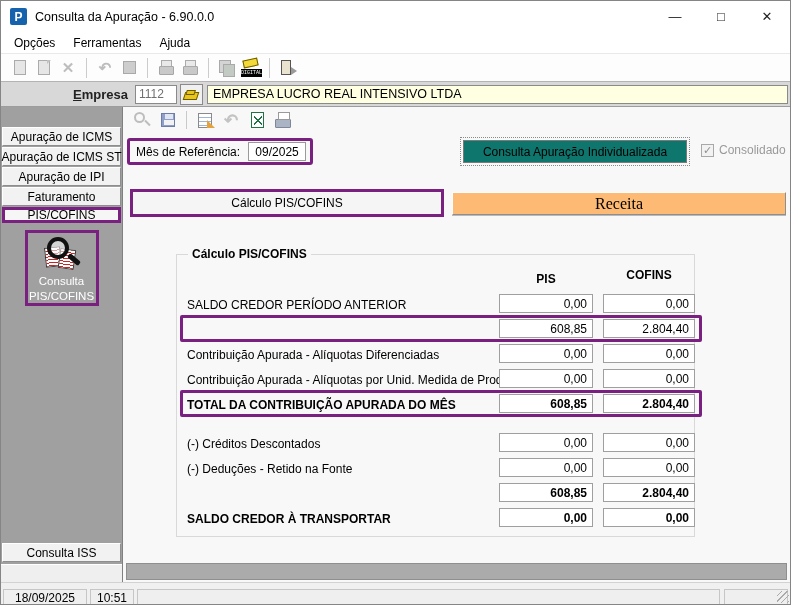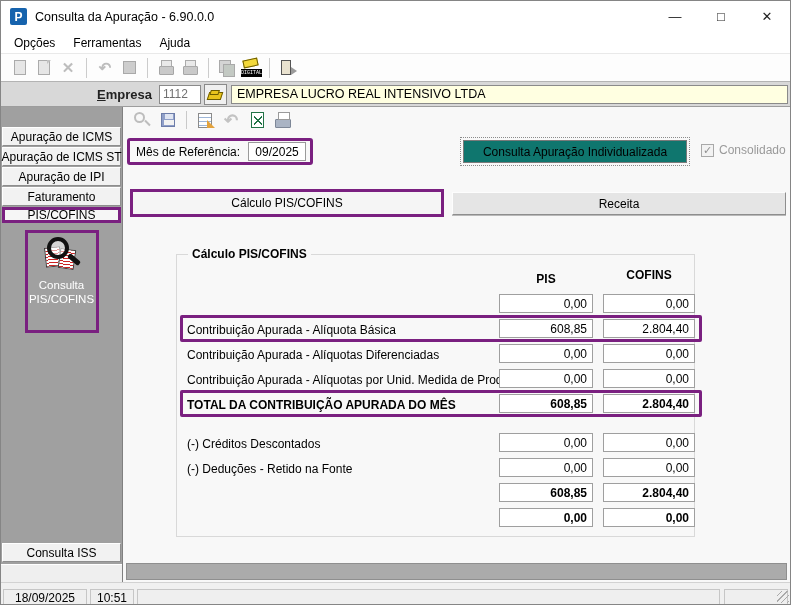--- a/index.html
+++ b/index.html
@@ -34,39 +34,39 @@
   .cards-shape.c2 { left:6px; top:6px; background:#c3c9c3; }
   .digital-ic { width:21px; height:20px; position:relative; }
   .digital-pen { position:absolute; top:1px; left:2px; width:15px; height:8px; background:#f3d93a; border:1px solid #6b5b00; transform:rotate(-12deg); }
   .digital-band { position:absolute; bottom:1px; left:0; width:21px; height:8px; background:#000; color:#fff; font-size:5px;
                   display:flex; align-items:center; justify-content:center; letter-spacing:0; font-family:"Liberation Mono", monospace; }
   .exit-door { width:10px; height:15px; background:#e9e2cf; border:1px solid #555; position:absolute; left:3px; top:2px; }
   .exit-arrow { position:absolute; right:1px; bottom:3px; width:0; height:0; border-left:6px solid #9a9a9a; border-top:4px solid transparent; border-bottom:4px solid transparent; }
 
   
   .empresa-row { height:25px; background:#d8d8d8; border-bottom:1px solid #9d9d9d; display:flex; align-items:center; padding-right:2px; }
-  .empresa-label { margin-left:96px; font-weight:bold; font-size:13px; color:#222; }
+  .empresa-label { margin-left:72px; font-weight:bold; font-size:13px; color:#222; }
   .empresa-label .u { text-decoration:underline; }
   .empresa-code { width:42px; height:19px; background:#fff; border:1px solid #8a8a8a; color:#707070; margin-left:7px;
                   display:flex; align-items:center; padding-left:3px; }
   .folder-btn { width:23px; height:21px; background:#f0f0f0; border:1px solid #8a8a8a; margin-left:3px; position:relative; }
   .folder-ic { position:absolute; left:3px; top:7px; width:14px; height:8px; background:#e8c41c; border:1px solid #6b5b00; transform:skewX(-18deg); }
   .folder-ic::before { content:""; position:absolute; left:0; top:-3px; width:7px; height:3px; background:#e8c41c; border:1px solid #6b5b00; }
   .empresa-name { flex:1; height:19px; margin-left:4px; background:#FFFFE1; border:1px solid #8a8a8a;
                   display:flex; align-items:center; padding-left:5px; font-size:12.5px; }
 
   
   .body-row { display:flex; height:475px; }
 
   
   .sidebar { width:122px; background:#A0A0A0; border-right:1px solid #808080; position:relative; padding-top:20px; }
   .side-tab { height:19px; margin:0 1px 1px 1px; background:#f2f2f2; border:1px solid; border-color:#ffffff #8e8e8e #8e8e8e #ffffff;
               display:flex; align-items:center; justify-content:center; font-size:12px; white-space:nowrap; }
   .side-tab.active { border:3px solid #7A2080; height:16px; background:#f6f6f6; }
-  .side-iconbtn { margin:7px auto 0 auto; width:74px; height:103px; border:3px solid #7A2080; display:flex; flex-direction:column;
+  .side-iconbtn { margin:7px auto 0 auto; width:74px; height:76px; border:3px solid #7A2080; display:flex; flex-direction:column;
                   align-items:center; justify-content:flex-start; padding-top:4px; color:#fff; font-size:11.5px; text-align:center; line-height:1.25; }
   .mag-doc { position:relative; width:42px; height:38px; margin-bottom:3px; }
   .mini-doc { position:absolute; width:16px; height:20px; background:#fff; border:1px solid #333;
               background-image:repeating-linear-gradient(#fff 0 2px, #cc2222 2px 3px); }
   .d1 { left:4px; top:10px; transform:rotate(-6deg); }
   .d2 { left:18px; top:12px; transform:rotate(8deg); }
   .mag-lens { position:absolute; left:6px; top:0; width:22px; height:22px; border:4px solid #111; border-radius:50%;
               background:rgba(255,255,255,.55); }
   .mag-handle { position:absolute; left:26px; top:20px; width:14px; height:5px; background:#111; transform:rotate(40deg); border-radius:2px; }
   .side-bottom { position:absolute; bottom:20px; left:1px; right:1px; }
@@ -106,23 +106,23 @@
                   border:1px solid #7a7a7a; outline:1px dotted #8a8a8a; outline-offset:2px;
                   display:flex; align-items:center; justify-content:center; font-size:12px; }
 
   .chk-wrap { position:absolute; top:36px; left:578px; display:flex; align-items:center; color:#9a9a9a; }
   .chk-box { width:13px; height:13px; background:#f2f2f2; border:1px solid #a8a8a8; display:flex; align-items:center;
              justify-content:center; font-size:11px; color:#8f8f8f; line-height:1; }
   .chk-label { margin-left:5px; }
 
   .calc-tab { position:absolute; top:82px; left:7px; width:314px; height:28px; border:3px solid #7A2080; background:#f5f5f5;
               display:flex; align-items:center; justify-content:center; font-size:12px; }
-  .receita-tab { position:absolute; top:85px; left:329px; width:334px; height:23px; background:#e5e5e5;
+  .receita-tab { position:absolute; top:85px; left:329px; width:334px; height:23px; background:#fdba74;
                  border:1px solid; border-color:#fdfdfd #8e8e8e #8e8e8e #fdfdfd; box-shadow:0 1px 0 #b9b9b9;
-                 display:flex; align-items:center; justify-content:center; font-size:12px; }
+                 display:flex; align-items:center; justify-content:center; font-size:16px;font-family:Liberation Serif, serif; }
 
   .groupbox { position:absolute; top:147px; left:53px; width:519px; height:283px; border:1px solid #d9d9d9; }
   .gb-title { position:absolute; top:-8px; left:11px; background:#F8F8F8; padding:0 4px; font-weight:bold; font-size:12px; }
   .col-head { position:absolute; font-weight:bold; font-size:12px; text-align:center; }
   .col-head.pis { top:17px; left:322px; width:94px; }
   .col-head.cofins { top:13px; left:426px; width:92px; }
   .calc-rows { position:absolute; top:39px; left:0; right:0; }
   .calc-row { position:relative; height:25px; }
   .calc-row.gap { margin-bottom:14px; }
   .row-label { position:absolute; left:10px; top:4px; white-space:nowrap; font-size:12px; }
@@ -282,25 +282,25 @@
 
       <div class="calc-tab">Cálculo PIS/COFINS</div>
       <div class="receita-tab">Receita</div>
 
       <div class="groupbox">
         <div class="gb-title">Cálculo PIS/COFINS</div>
         <div class="col-head pis">PIS</div>
         <div class="col-head cofins">COFINS</div>
         <div class="calc-rows">
             <div class="calc-row">
+              <div class="row-label">SALDO CREDOR PERÍODO ANTERIOR</div>
               <div class="row-field f-pis">0,00</div>
               <div class="row-field f-cofins">0,00</div>
             </div>
             <div class="calc-row hl">
-              <div class="row-label">Contribuição Apurada - Alíquota Básica</div>
               <div class="row-field f-pis">608,85</div>
               <div class="row-field f-cofins">2.804,40</div>
             </div>
             <div class="calc-row">
               <div class="row-label">Contribuição Apurada - Alíquotas Diferenciadas</div>
               <div class="row-field f-pis">0,00</div>
               <div class="row-field f-cofins">0,00</div>
             </div>
             <div class="calc-row">
               <div class="row-label">Contribuição Apurada - Alíquotas por Unid. Medida de Produto</div>
@@ -320,20 +320,21 @@
             <div class="calc-row">
               <div class="row-label">(-) Deduções - Retido na Fonte</div>
               <div class="row-field f-pis">0,00</div>
               <div class="row-field f-cofins">0,00</div>
             </div>
             <div class="calc-row bold">
               <div class="row-field f-pis">608,85</div>
               <div class="row-field f-cofins">2.804,40</div>
             </div>
             <div class="calc-row bold">
+              <div class="row-label">SALDO CREDOR À TRANSPORTAR</div>
               <div class="row-field f-pis">0,00</div>
               <div class="row-field f-cofins">0,00</div>
             </div>
           </div>
       </div>
 
       <div class="main-strip"></div>
     </div>
   </div>
 

